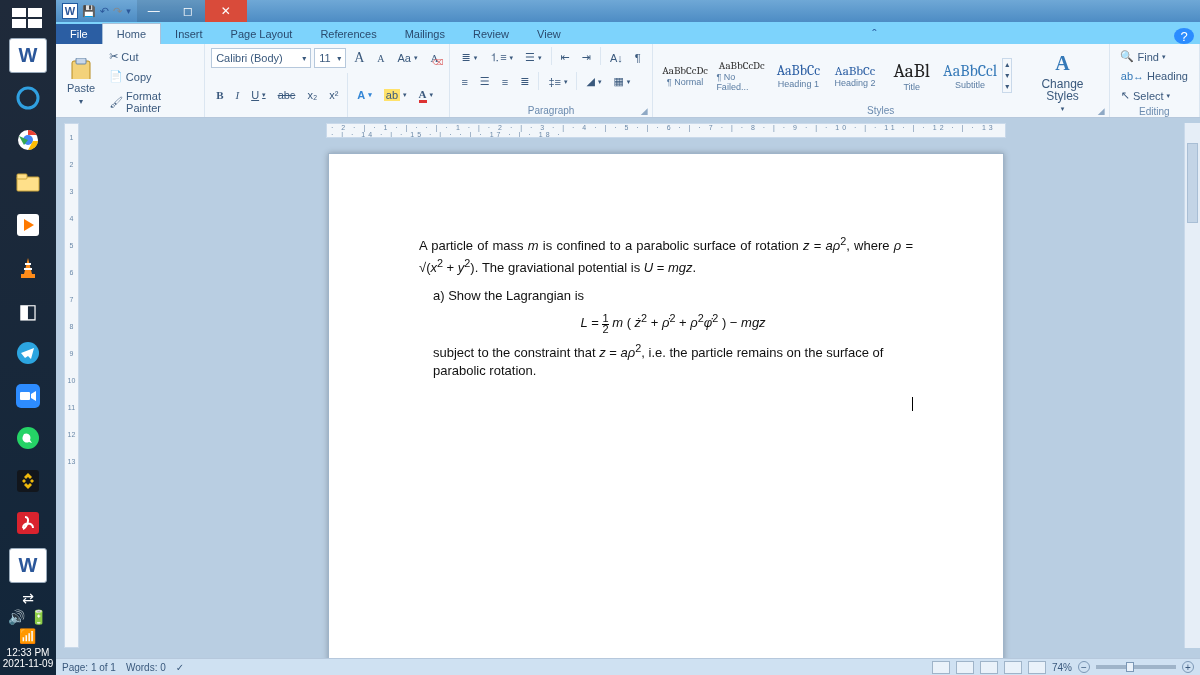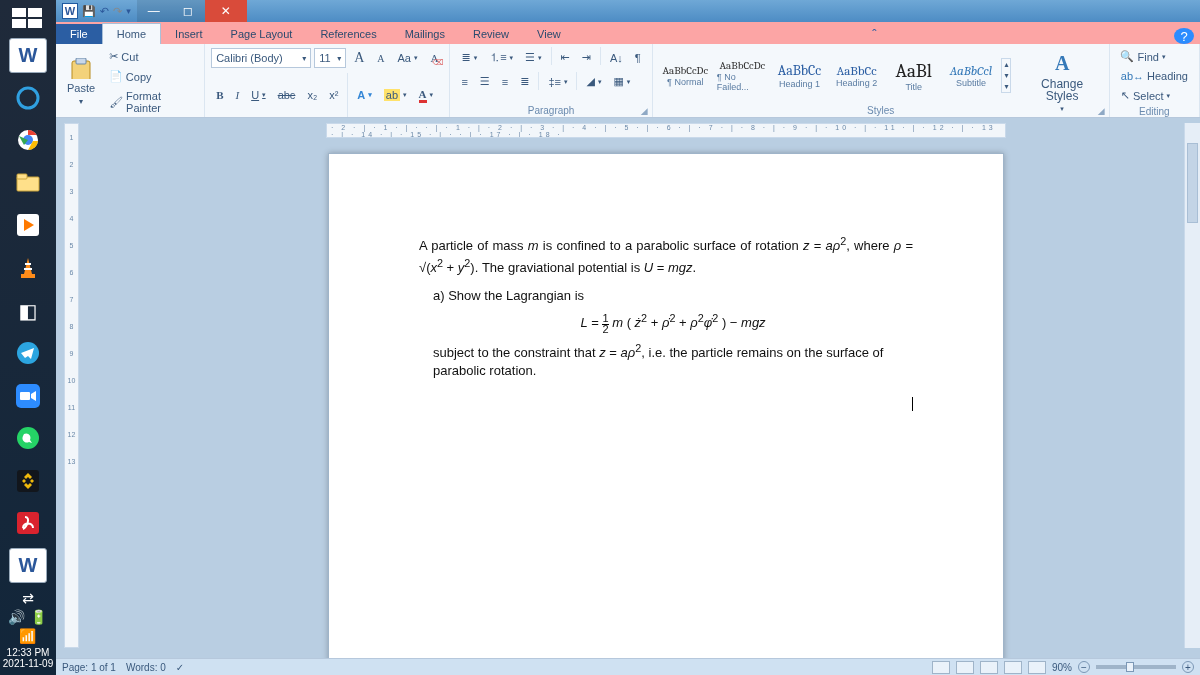--- a/index.html
+++ b/index.html
@@ -15,21 +15,21 @@
 
 .titlebar{position:absolute;left:56px;top:0;right:0;height:22px;background:linear-gradient(#6fa8d6,#4d8cc4);display:flex;align-items:center;font-size:11px;color:#3b2a14}
 .titlebar .qat{display:flex;align-items:center;gap:4px;padding:0 6px}
 .titlebar .qat .wicon{width:16px;height:16px;background:#fff;border:1px solid #1e5aa0;color:#2b579a;font-weight:bold;font-size:11px;display:flex;align-items:center;justify-content:center}
 .titlebar .title{flex:1;text-align:center;color:#3b240a;font-size:11px}
 .titlebar .winbtns{display:flex;height:100%}
 .titlebar .winbtns div{width:34px;display:flex;align-items:center;justify-content:center;color:#fff;font-size:12px;cursor:pointer}
 .titlebar .winbtns .close{background:#d94b3a;width:42px}
 .titlebar .winbtns .min,.titlebar .winbtns .max{background:rgba(0,0,0,.1)}
 
-.tabs{position:absolute;left:56px;top:22px;right:0;height:22px;background:#fca5a5;display:flex;align-items:flex-end;font-size:11px}
+.tabs{position:absolute;left:56px;top:22px;right:0;height:22px;background:#7dd3fc;display:flex;align-items:flex-end;font-size:11px}
 .tab{padding:4px 14px;color:#2a4a6e;cursor:pointer}
 .tab.file{background:#2b5ea3;color:#fff}
 .tab.active{background:#f4f8fc;border:1px solid #a9c0d8;border-bottom:none;color:#3a597d}
 .tabhelp{margin-left:auto;padding:2px 10px;color:#2b5ea3;font-size:13px}
 
 .ribbon{position:absolute;left:56px;top:44px;right:0;height:74px;background:#f4f8fc;border-bottom:1px solid #b6c8dc;display:flex;font-size:11px;color:#3a597d}
 .group{border-right:1px solid #dbe6f1;padding:3px 6px 1px;display:flex;flex-direction:column}
 .group .body{flex:1;display:flex;align-items:center;gap:4px}
 .group .label{text-align:center;font-size:10px;color:#6a8aae;padding-top:1px;position:relative}
 .group .label .dlg{position:absolute;right:-2px;bottom:0;font-size:9px;color:#8fa9c5;cursor:pointer}
@@ -298,21 +298,21 @@
         </div>
       <div class="stylebox">
           <span class="prev" style="font-size:13px;color:#2b5ea3">AaBbCc</span>
           <span>Heading 2</span>
         </div>
       <div class="stylebox">
           <span class="prev" style="font-size:19px;color:#222">AaBl</span>
           <span>Title</span>
         </div>
       <div class="stylebox">
-          <span class="prev" style="font-size:13px;color:#3579b8;font-style:italic">AaBbCcl</span>
+          <span class="prev" style="font-size:16px;color:#3579b8;">AaBbCcl</span>
           <span>Subtitle</span>
         </div>
       <div style="display:flex;flex-direction:column;border:1px solid #c9d9ea">
           <span style="font-size:8px;padding:1px 2px">▴</span>
           <span style="font-size:8px;padding:1px 2px">▾</span>
           <span style="font-size:8px;padding:1px 2px">▾</span>
         </div>
       <div class="btn" style="flex-direction:column;height:54px;margin-left:6px">
         <span style="font-family:serif;font-size:20px;font-weight:bold;color:#3579b8">A</span>
         <span style="text-align:center;font-size:12px;line-height:1">Change Styles</span>
@@ -380,20 +380,20 @@
 <div class="status">
   <span>Page: 1 of 1</span>
   <span>Words: 0</span>
   <span>✓</span>
   <div class="right">
     <div class="viewbtn"></div>
     <div class="viewbtn"></div>
     <div class="viewbtn"></div>
     <div class="viewbtn"></div>
     <div class="viewbtn"></div>
-    <span>90%</span>
+    <span>74%</span>
     <span style="border:1px solid #7c98b6;border-radius:50%;width:12px;height:12px;display:flex;align-items:center;justify-content:center">−</span>
     <div class="zoom-slider">
         <div class="kn"></div>
       </div>
     <span style="border:1px solid #7c98b6;border-radius:50%;width:12px;height:12px;display:flex;align-items:center;justify-content:center">+</span>
   </div>
 </div>
 
 </body></html>

